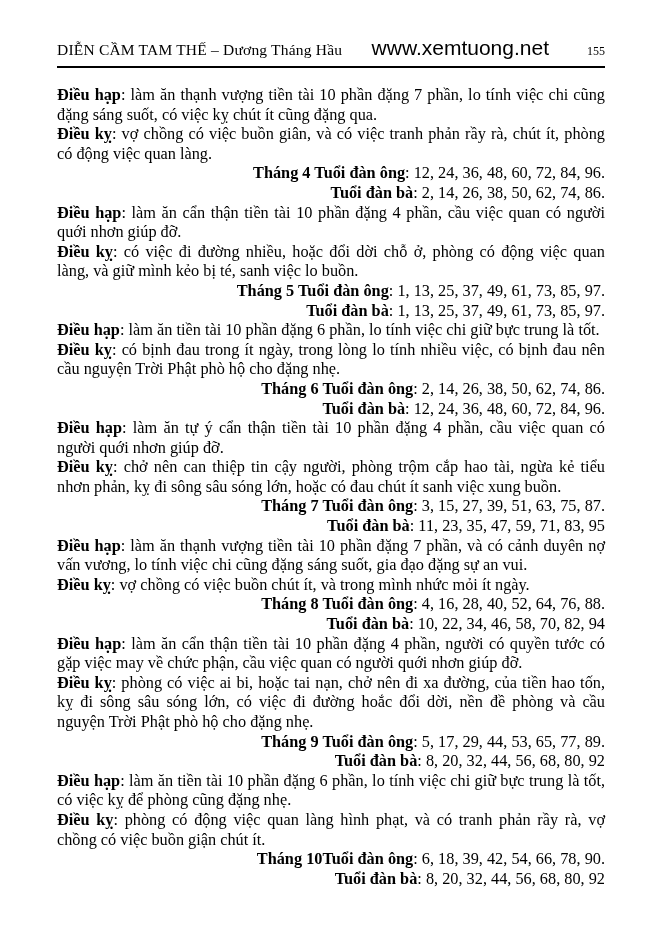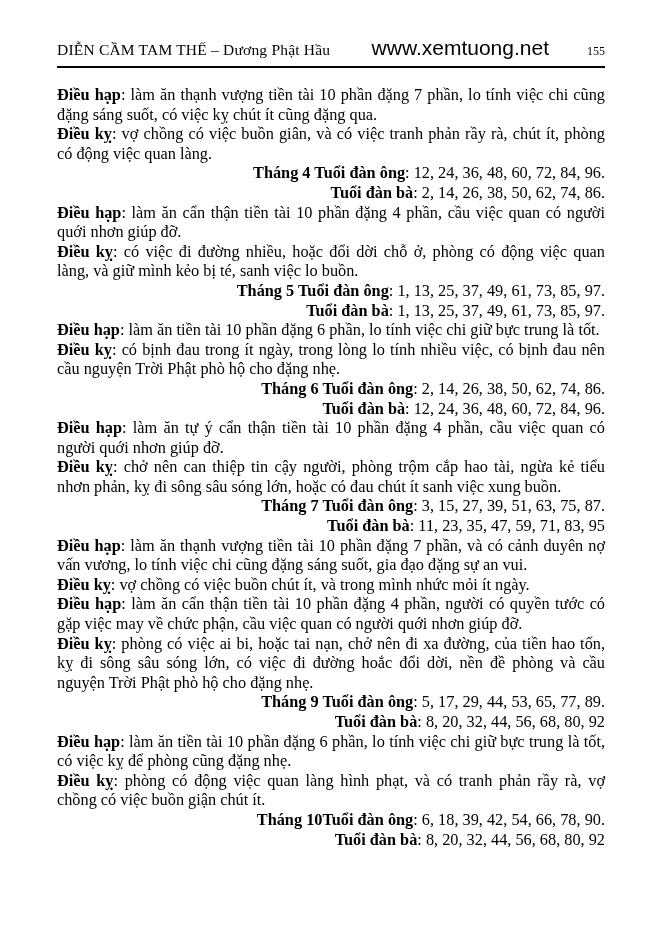--- a/index.html
+++ b/index.html
@@ -57,21 +57,21 @@
   .para.indent2 {
     margin-left: 51px;
     text-align: right;
   }
 </style>
 </head>
 <body>
 
 <div class="page">
   <header class="page-header">
-    <span class="book-title">DIỄN CẦM TAM THẾ – Dương Phật Hầu</span>
+    <span class="book-title">DIỄN CẦM TAM THẾ – Dương Tháng Hầu</span>
     <span class="site-url">www.xemtuong.net</span>
     <span class="page-number">155</span>
   </header>
   <hr class="header-rule">
   <main class="content">
       <p class="para"><b>Điều hạp</b><span>: làm ăn thạnh vượng tiền tài 10 phần đặng 7 phần, lo tính việc chi cũng đặng sáng suốt, có việc kỵ chút ít cũng đặng qua.</span></p>
       <p class="para"><b>Điều kỵ</b><span>: vợ chồng có việc buồn giân, và có việc tranh phản rầy rà, chút ít, phòng có động việc quan làng.</span></p>
       <p class="para indent1"><b>Tháng 4  Tuổi đàn ông</b><span>: 12, 24, 36, 48, 60, 72, 84, 96.</span></p>
       <p class="para indent2"><b>Tuổi đàn bà</b><span>: 2, 14, 26, 38, 50, 62, 74, 86.</span></p>
       <p class="para"><b>Điều hạp</b><span>: làm ăn cẩn thận tiền tài 10 phần đặng 4 phần,  cầu việc quan có người quới nhơn giúp đỡ.</span></p>
@@ -81,20 +81,22 @@
       <p class="para"><b>Điều hạp</b><span>: làm ăn tiền tài 10 phần đặng 6 phần, lo tính việc chi giữ bực trung là tốt.</span></p>
       <p class="para"><b>Điều kỵ</b><span>: có bịnh đau trong ít ngày, trong lòng lo tính nhiều việc, có bịnh đau nên cầu nguyện Trời Phật phò hộ cho đặng nhẹ.</span></p>
       <p class="para indent1"><b>Tháng 6  Tuổi đàn ông</b><span>: 2, 14, 26, 38, 50, 62, 74, 86.</span></p>
       <p class="para indent2"><b>Tuổi đàn bà</b><span>: 12, 24, 36, 48, 60, 72, 84, 96.</span></p>
       <p class="para"><b>Điều hạp</b><span>: làm ăn tự ý cẩn thận tiền tài 10 phần đặng 4 phần,  cầu việc quan có người quới nhơn giúp đỡ.</span></p>
       <p class="para"><b>Điều kỵ</b><span>: chở nên can thiệp tin cậy người, phòng trộm cắp hao tài, ngừa kẻ tiểu nhơn phản, kỵ đi sông sâu sóng lớn, hoặc có đau chút ít sanh việc xung buồn.</span></p>
       <p class="para indent1"><b>Tháng 7  Tuổi đàn ông</b><span>: 3, 15, 27, 39, 51, 63, 75, 87.</span></p>
       <p class="para indent2"><b>Tuổi đàn bà</b><span>: 11, 23, 35, 47, 59, 71, 83, 95</span></p>
       <p class="para"><b>Điều hạp</b><span>: làm ăn thạnh vượng tiền tài 10 phần đặng 7 phần, và có cảnh duyên nợ vấn vương, lo tính việc chi cũng đặng sáng suốt, gia đạo đặng sự an vui.</span></p>
       <p class="para"><b>Điều kỵ</b><span>: vợ chồng có việc buồn chút ít, và trong mình nhức mỏi ít ngày.</span></p>
+      <p class="para indent1"><b>Tháng 8  Tuổi đàn ông</b><span>: 4, 16, 28, 40, 52, 64, 76, 88.</span></p>
+      <p class="para indent2"><b>Tuổi đàn bà</b><span>: 10, 22, 34, 46, 58, 70, 82, 94</span></p>
       <p class="para"><b>Điều hạp</b><span>: làm ăn cẩn thận tiền tài 10 phần đặng 4 phần,  người có quyền tước có gặp việc may về chức phận,  cầu việc quan có người quới nhơn giúp đỡ.</span></p>
       <p class="para"><b>Điều kỵ</b><span>: phòng có việc ai bi, hoặc tai nạn, chở nên đi xa đường, của tiền hao tốn, kỵ đi sông sâu sóng lớn, có việc đi đường hoắc đổi dời, nền đề phòng và cầu nguyện Trời Phật phò hộ cho đặng nhẹ.</span></p>
       <p class="para indent1"><b>Tháng 9  Tuổi đàn ông</b><span>: 5, 17, 29, 44, 53, 65, 77, 89.</span></p>
       <p class="para indent2"><b>Tuổi đàn bà</b><span>: 8, 20, 32, 44, 56, 68, 80, 92</span></p>
       <p class="para"><b>Điều hạp</b><span>: làm ăn tiền tài 10 phần đặng 6 phần, lo tính việc chi giữ bực trung là tốt, có việc kỵ để phòng cũng đặng nhẹ.</span></p>
       <p class="para"><b>Điều kỵ</b><span>: phòng có động việc quan làng hình phạt, và có tranh phản rầy rà, vợ chồng có việc buồn giận chút ít.</span></p>
       <p class="para indent1"><b>Tháng 10Tuổi đàn ông</b><span>: 6, 18, 39, 42, 54, 66, 78, 90.</span></p>
       <p class="para indent2"><b>Tuổi đàn bà</b><span>: 8, 20, 32, 44, 56, 68, 80, 92</span></p>
     </main>
 </div>

